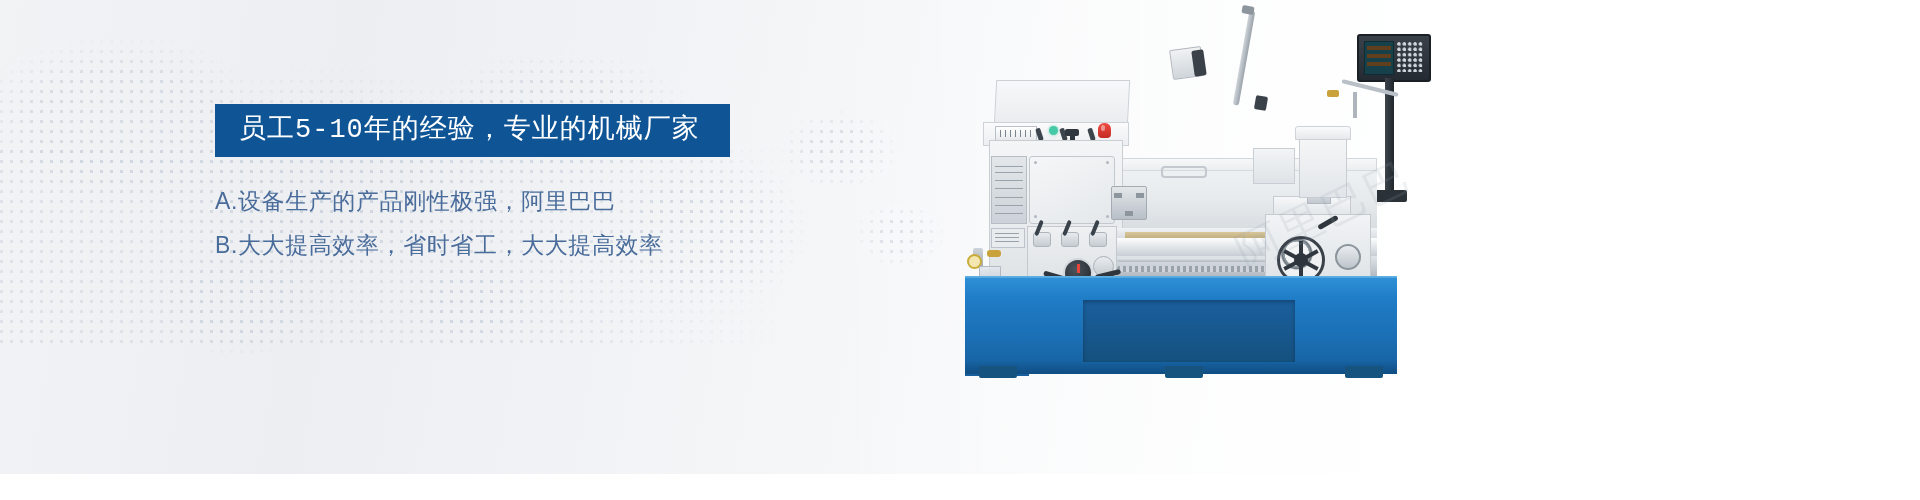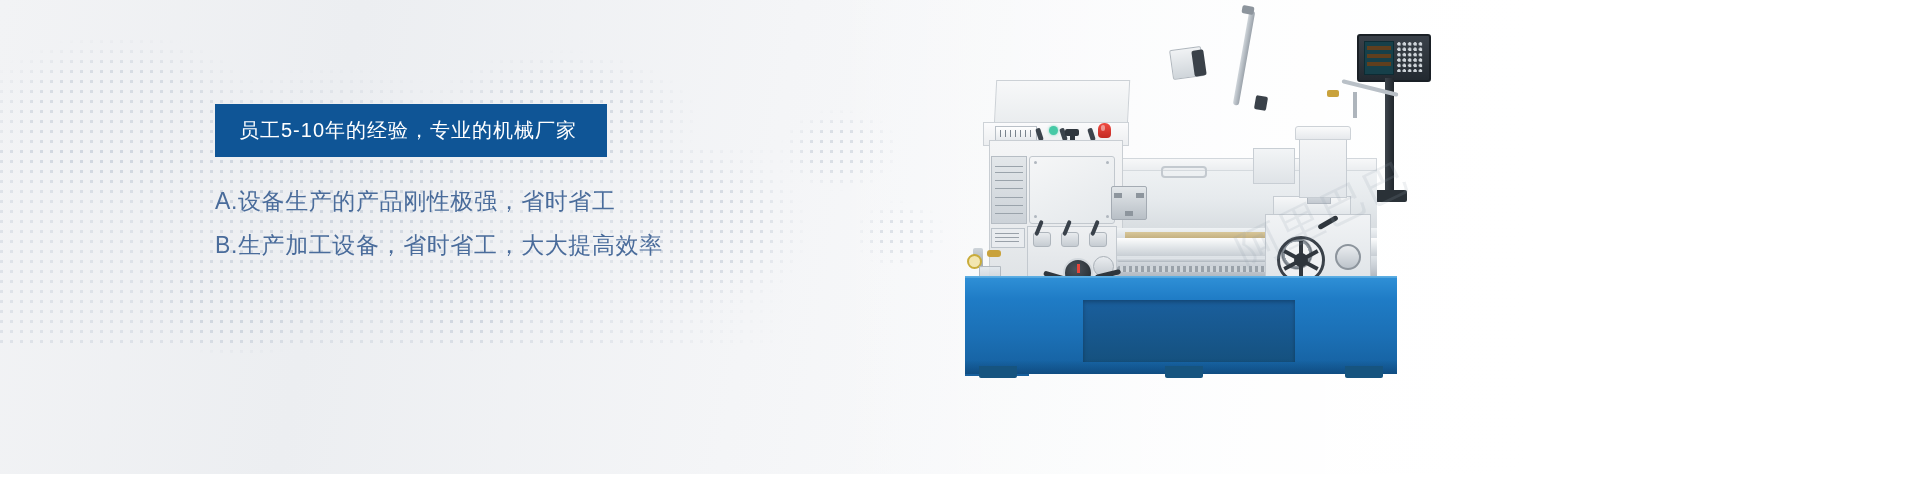--- a/index.html
+++ b/index.html
@@ -55,21 +55,21 @@
   }
 
   
   .textblock{position:absolute;left:215px;top:104px;z-index:6;}
   .headbar{
     display:inline-block;background:#0f5596;
     padding:10px 30px 11px 24px;
     box-shadow:0 0 0 rgba(0,0,0,0);
   }
   .headbar .htxt{
-    color:#ffffff;font-size:20px;line-height:32px;letter-spacing:1px;white-space:nowrap;
+    color:#ffffff;font-size:27px;line-height:32px;letter-spacing:1px;white-space:nowrap;font-family:Liberation Mono, monospace;
   }
   .bullets{margin-top:22px;}
   .bline{
     color:#4a6c9b;font-size:23px;line-height:44px;letter-spacing:.6px;white-space:nowrap;
   }
 
   
   .machine{position:absolute;left:965px;top:0;width:470px;height:380px;z-index:5;}
   .m{position:absolute;}
 
@@ -335,18 +335,18 @@
   <div class="watermark">阿里巴巴</div>
   <div class="floor"></div>
 
   <div class="textblock">
 
     <div class="headbar">
       <div class="htxt">员工5-10年的经验，专业的机械厂家</div>
     </div>
 
     <div class="bullets">
-      <div class="bline">A.设备生产的产品刚性极强，省时省工</div>
-      <div class="bline">B.生产加工设备，省时省工，大大提高效率</div>
+      <div class="bline">A.设备生产的产品刚性极强，阿里巴巴</div>
+      <div class="bline">B.大大提高效率，省时省工，大大提高效率</div>
     </div>
 
   </div>
 </div>
 
 </body></html>

